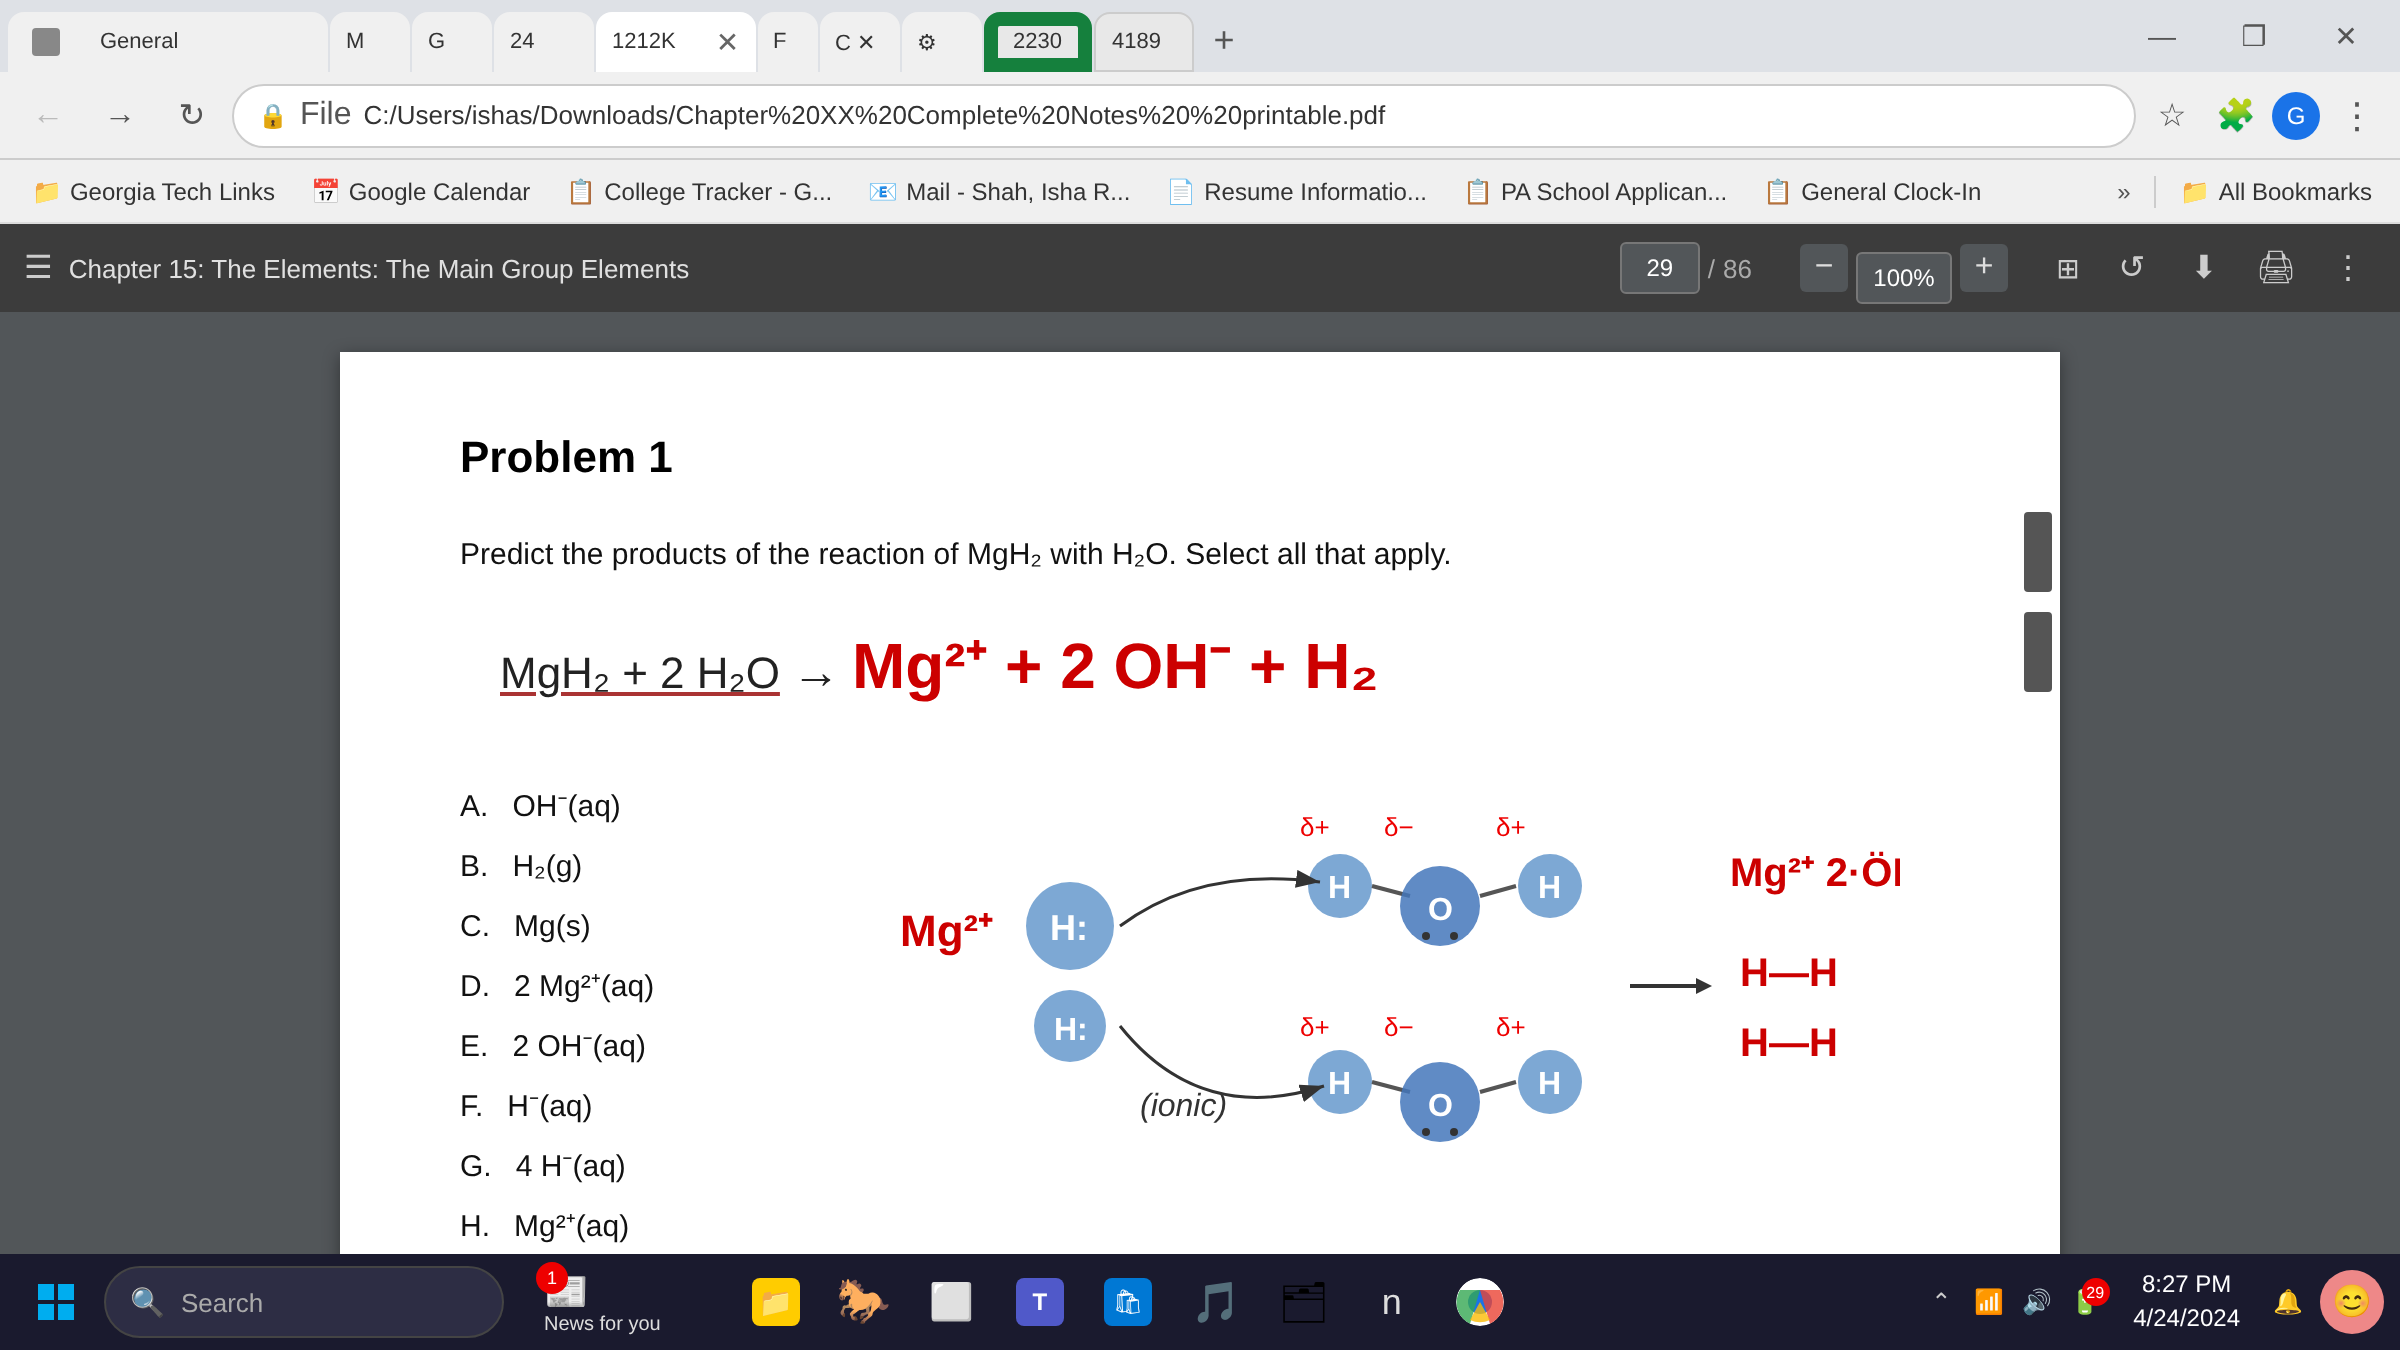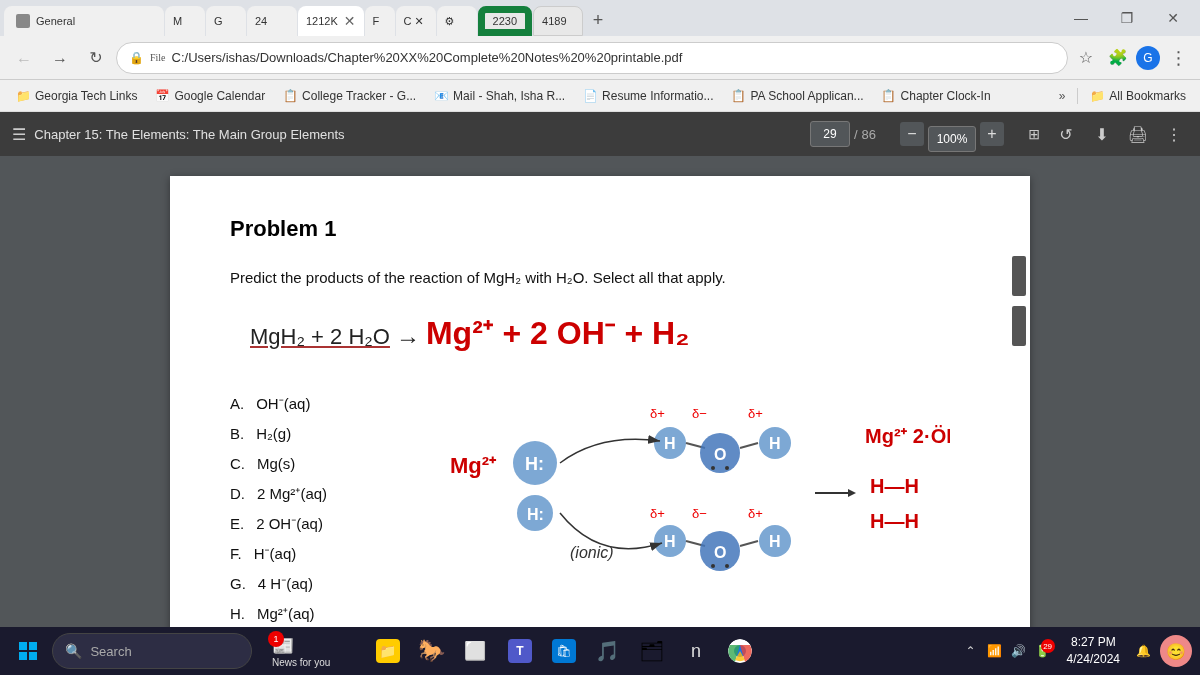--- a/index.html
+++ b/index.html
@@ -1,20 +1,20 @@
 <!DOCTYPE html>
 <html><head>
   <meta charset="utf-8">
   <style>
     * { margin: 0; padding: 0; box-sizing: border-box; }
     body { width: 1200px; height: 675px; overflow: hidden; font-family: 'Segoe UI', Arial, sans-serif; background: #f0f0f0; }
 
     
     .browser-window { width: 1200px; height: 675px; display: flex; flex-direction: column; background: #dee1e6; }
-    .tab { height: 30px; background: #f0f0f0; border-radius: 8px 8px 0 0; padding: 0 12px; display: flex; align-items: center; gap: 6px; font-size: 12px; color: #333; min-width: 160px; max-width: 200px; }
+    .tab { height: 30px; background: #f0f0f0; border-radius: 8px 8px 0 0; padding: 0 12px; display: flex; align-items: center; gap: 20px; font-size: 12px; color: #333; min-width: 160px; max-width: 200px; }
     .tab.active { background: #fff; }
     .tab-favicon { width: 14px; height: 14px; background: #e66; border-radius: 2px; flex-shrink: 0; }
     .tab-title { flex: 1; overflow: hidden; text-overflow: ellipsis; white-space: nowrap; font-size: 11px; }
     .tab-close { font-size: 14px; color: #666; cursor: pointer; }
     .tab-btn { width: 28px; height: 28px; border-radius: 4px; display: flex; align-items: center; justify-content: center; font-size: 16px; color: #555; cursor: pointer; }
 
     
     .browser-toolbar { height: 44px; background: #f0f0f0; display: flex; align-items: center; padding: 0 8px; gap: 4px; border-bottom: 1px solid #ccc; }
     .nav-btn { width: 32px; height: 32px; border-radius: 50%; display: flex; align-items: center; justify-content: center; font-size: 16px; color: #555; cursor: pointer; border: none; background: transparent; }
     .nav-btn.disabled { color: #bbb; cursor: default; }
@@ -131,21 +131,21 @@
       <div class="win-ctrl close">✕</div>
     </div>
   </div>
 
   <div class="browser-toolbar">
     <button class="nav-btn disabled">←</button>
     <button class="nav-btn">→</button>
     <button class="nav-btn">↻</button>
     <div class="address-bar">
       <span class="address-bar-icon">🔒</span>
-      <span class="address-bar-icon" style="font-size:10px;color:#555;font-family:Liberation Serif, serif;">File</span>
+      <span class="address-bar-icon" style="font-size:16px;color:#555;">File</span>
       <span class="address-text">C:/Users/ishas/Downloads/Chapter%20XX%20Complete%20Notes%20%20printable.pdf</span>
     </div>
     <div class="toolbar-actions">
       <div class="toolbar-icon-btn">☆</div>
       <div class="toolbar-icon-btn">🧩</div>
       <div class="toolbar-icon-btn" style="background:#1a73e8;color:white;border-radius:50%;width:24px;height:24px;font-size:12px;display:flex;align-items:center;justify-content:center;">G</div>
       <div class="toolbar-icon-btn" style="font-size:18px;letter-spacing:-1px;">⋮</div>
     </div>
   </div>
 
@@ -169,21 +169,21 @@
     <div class="bookmark-item">
       <span>📄</span>
       <span>Resume Informatio...</span>
     </div>
     <div class="bookmark-item">
       <span>📋</span>
       <span>PA School Applican...</span>
     </div>
     <div class="bookmark-item">
       <span>📋</span>
-      <span>Chapter Clock-In</span>
+      <span>General Clock-In</span>
     </div>
     <div class="bookmarks-more">»</div>
     <div class="bookmarks-divider"></div>
     <div class="all-bookmarks">
       <span>📁</span>
       <span>All Bookmarks</span>
     </div>
   </div>
 
   <div class="pdf-viewer">

